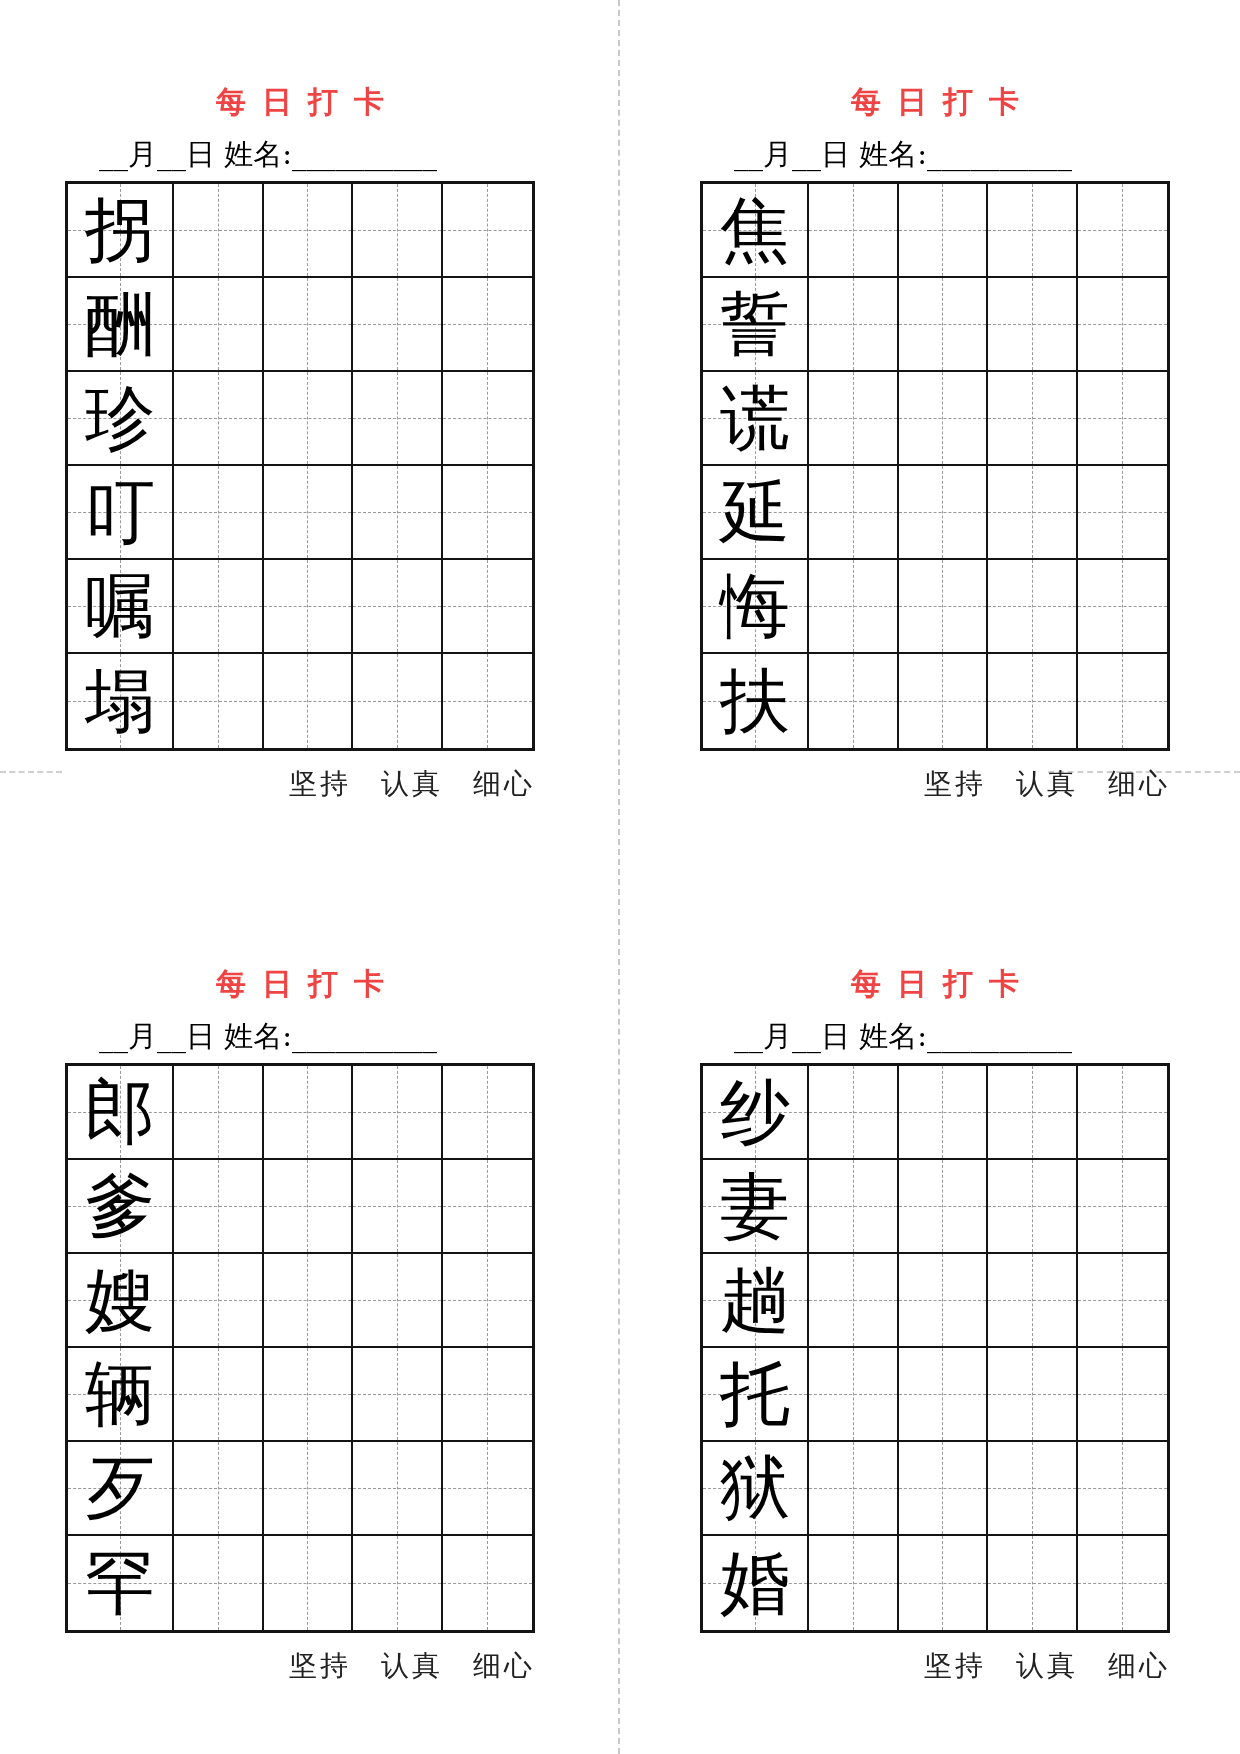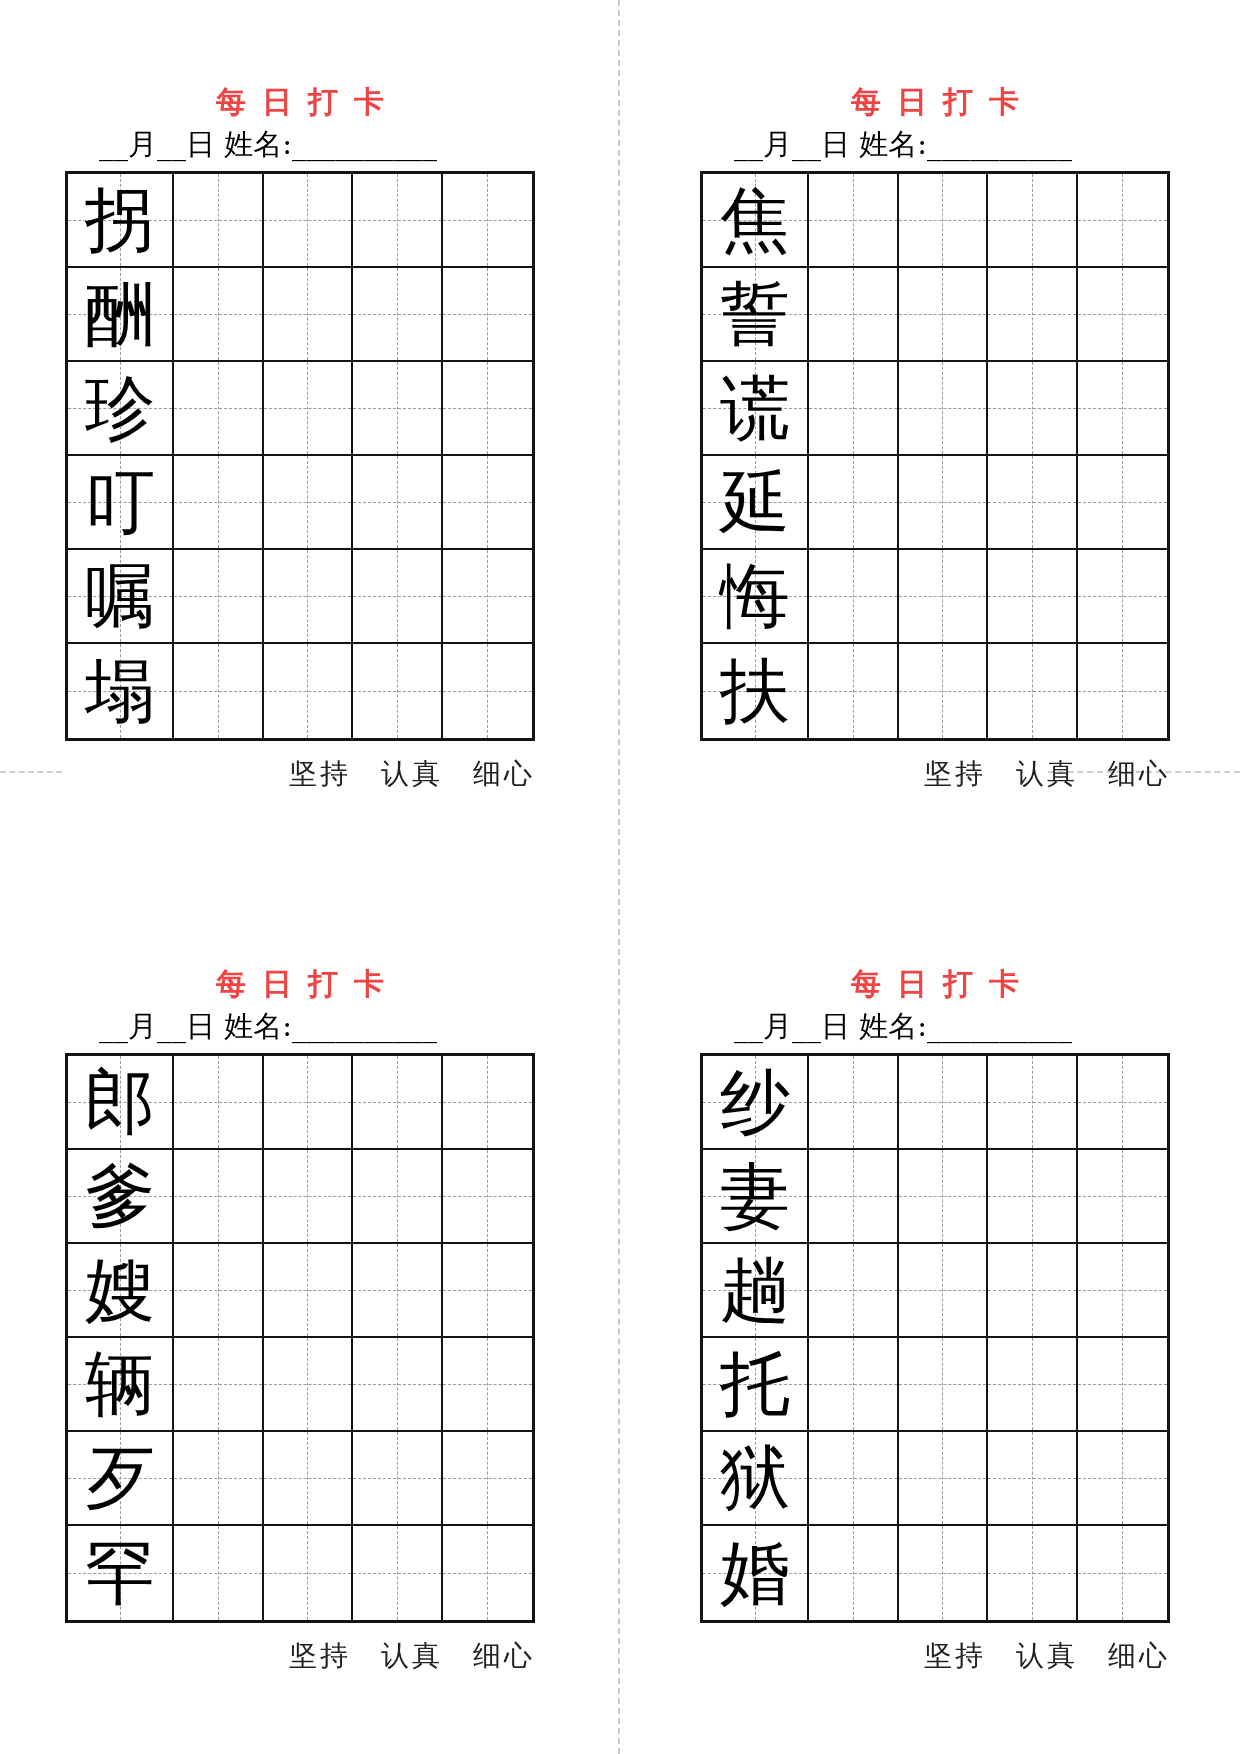--- a/index.html
+++ b/index.html
@@ -12,21 +12,21 @@
   .sheet.tl { left:65px;  top:78px; }
   .sheet.tr { left:700px; top:78px; }
   .sheet.bl { left:65px;  top:960px; }
   .sheet.br { left:700px; top:960px; }
 
   .title {
     text-align:center; font-size:30px; line-height:48px;
     letter-spacing:16px; text-indent:16px; font-weight:bold; color:#ef4444;
   }
   .subtitle {
-    margin-top:0; padding-left:34px; font-size:29px; line-height:36px;
+    margin-top:10px; padding-left:34px; font-size:29px; line-height:36px;
     white-space:nowrap; color:#000;
   }
   .grid {
     margin-top:9px; box-sizing:border-box; width:470px; height:570px;
     border:3px solid #141414; background:#fff;
   }
   .row { display:flex; height:94px; box-sizing:border-box; border-bottom:2px solid #141414; }
   .row:last-child { border-bottom:none; }
   .cell {
     position:relative; box-sizing:border-box; flex:0 0 89.5px;

